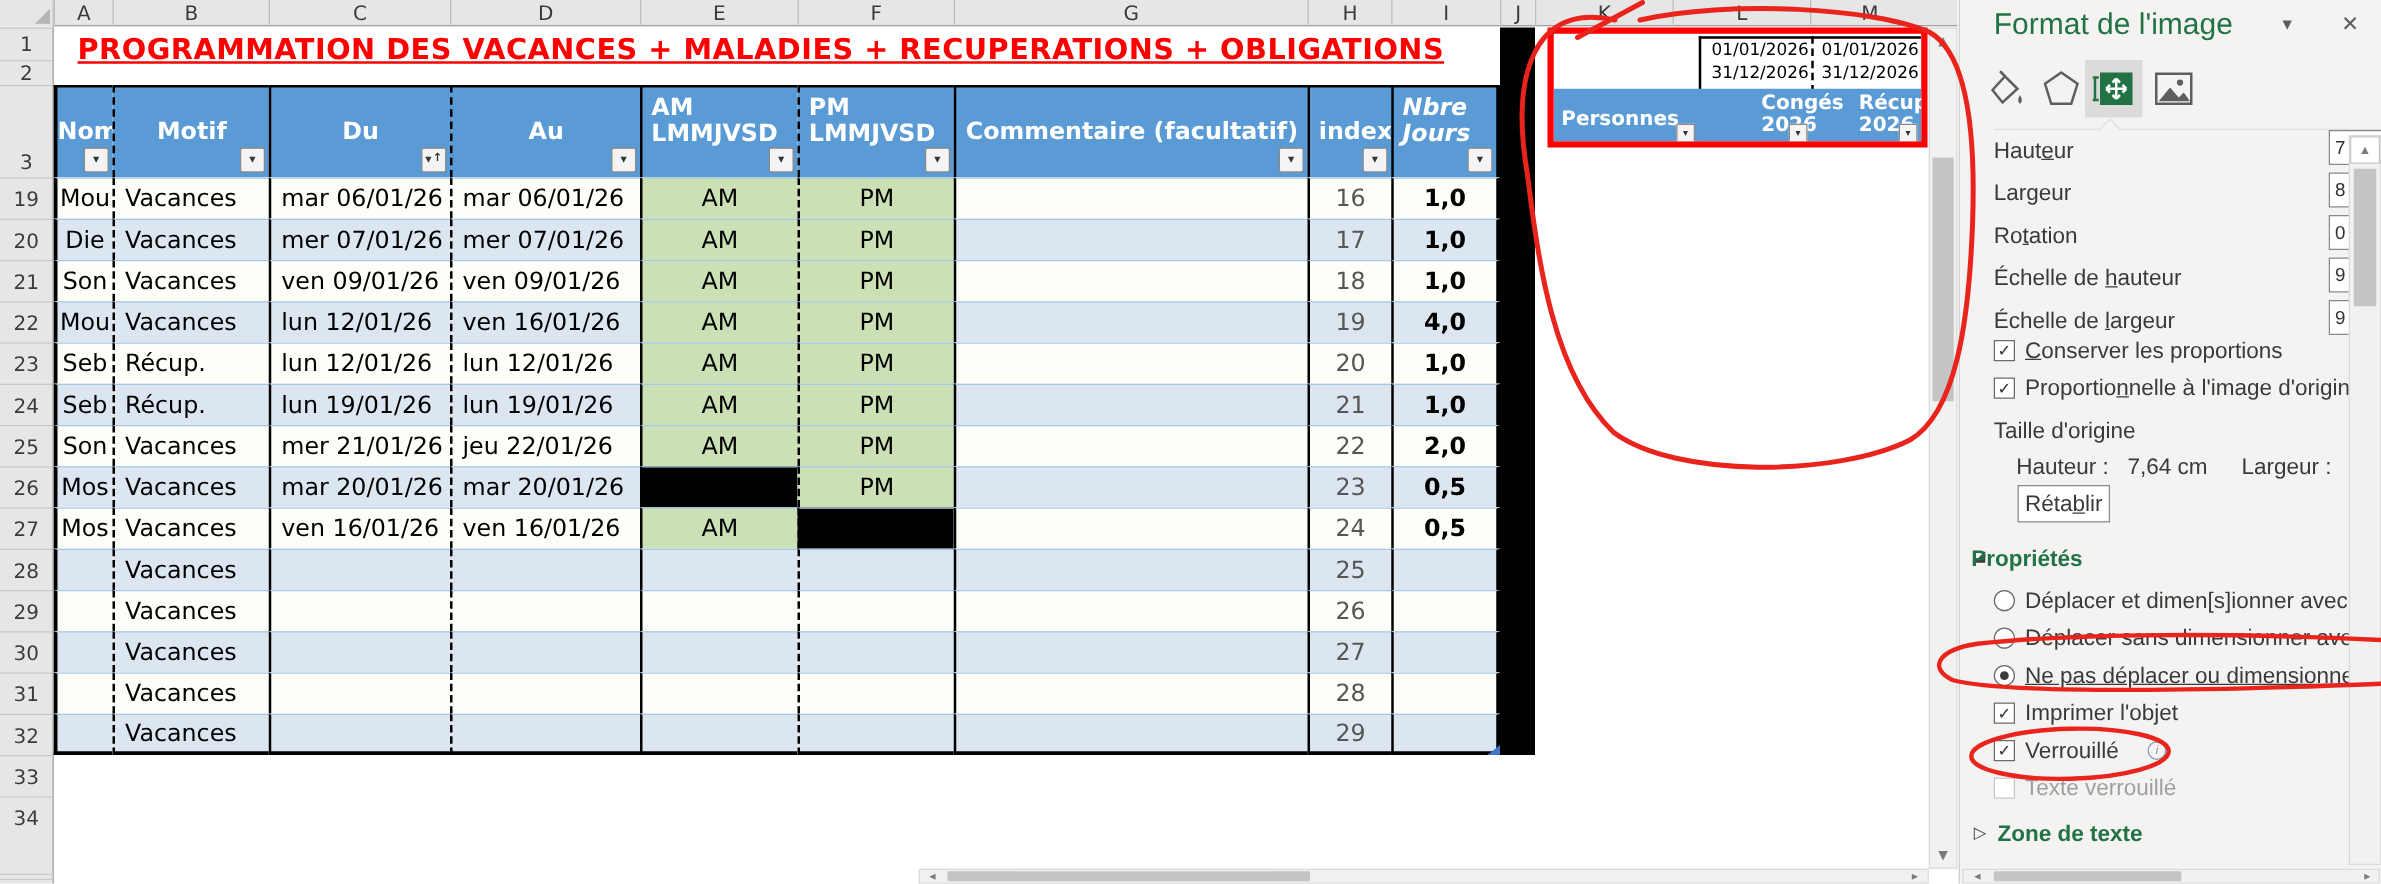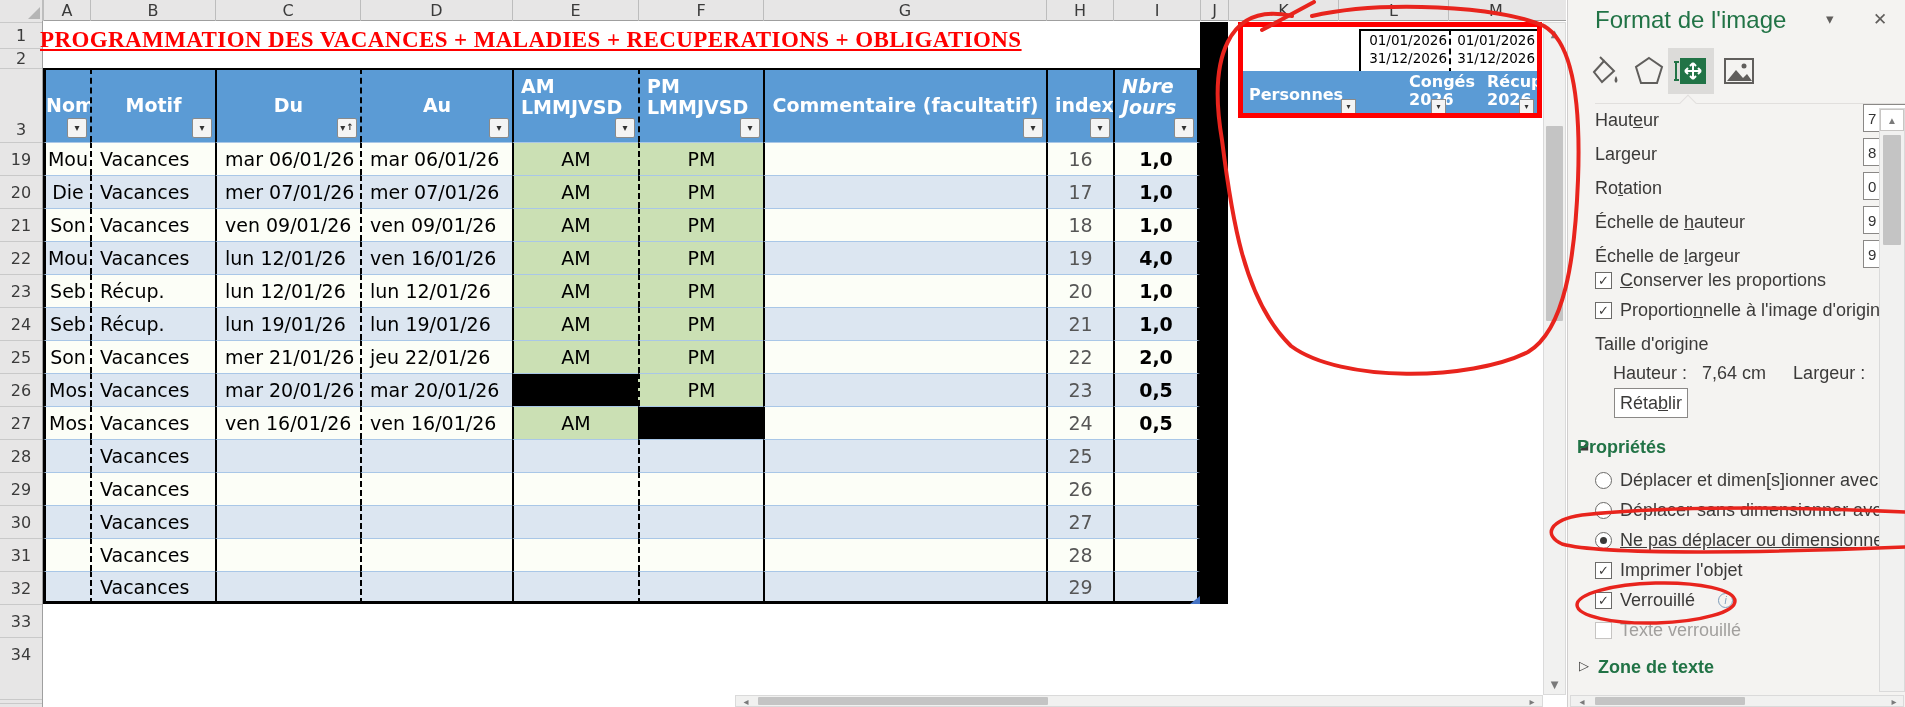--- a/index.html
+++ b/index.html
@@ -231,21 +231,21 @@
       <div class="cell" style="left: 172px; top: 550px; width: 145px; height: 33px; position: absolute; box-sizing: border-box; border-left: 2px solid rgb(0, 0, 0); border-top: 1px solid rgb(169, 199, 231); background: rgb(220, 230, 241); border-bottom: 3px solid rgb(0, 0, 0); padding-left: 8px;"></div>
       <div class="cell" style="left: 317px; top: 550px; width: 152px; height: 33px; position: absolute; box-sizing: border-box; border-left: 2px dashed rgb(0, 0, 0); border-top: 1px solid rgb(169, 199, 231); background: rgb(220, 230, 241); border-bottom: 3px solid rgb(0, 0, 0); padding-left: 8px;"></div>
       <div class="cell" style="left: 469px; top: 550px; width: 126px; height: 33px; position: absolute; box-sizing: border-box; border-left: 2px solid rgb(0, 0, 0); border-top: 1px solid rgb(169, 199, 231); background: rgb(220, 230, 241); border-bottom: 3px solid rgb(0, 0, 0); justify-content: center;"></div>
       <div class="cell" style="left: 595px; top: 550px; width: 125px; height: 33px; position: absolute; box-sizing: border-box; border-left: 2px dashed rgb(0, 0, 0); border-top: 1px solid rgb(169, 199, 231); background: rgb(220, 230, 241); border-bottom: 3px solid rgb(0, 0, 0); justify-content: center;"></div>
       <div class="cell" style="left: 720px; top: 550px; width: 283px; height: 33px; position: absolute; box-sizing: border-box; border-left: 2px solid rgb(0, 0, 0); border-top: 1px solid rgb(169, 199, 231); background: rgb(220, 230, 241); border-bottom: 3px solid rgb(0, 0, 0);"></div>
       <div class="cell" style="left: 1003px; top: 550px; width: 67px; height: 33px; position: absolute; box-sizing: border-box; border-left: 2px solid rgb(0, 0, 0); border-top: 1px solid rgb(169, 199, 231); background: rgb(220, 230, 241); border-bottom: 3px solid rgb(0, 0, 0); justify-content: center; color: rgb(86, 86, 86);">29</div>
       <div class="cell" style="left: 1070px; top: 550px; width: 87px; height: 33px; position: absolute; box-sizing: border-box; border-width: 1px 3px 3px 2px; border-style: solid; border-color: rgb(169, 199, 231) rgb(0, 0, 0) rgb(0, 0, 0); background: rgb(220, 230, 241); justify-content: center; font-weight: bold;"></div>
       <div class="cell" style="left: 1157px; top: 1px; width: 28px; height: 582px; position: absolute; box-sizing: border-box; background: rgb(0, 0, 0);"></div>
       <div class="cell" style="left: 1147px; top: 575px; width: 10px; height: 8px; position: absolute; box-sizing: border-box; border-style: solid; border-width: 0px 0px 8px 10px; border-color: transparent transparent rgb(68, 114, 196); background: none;"></div>
     </div>
-  <div id="title" class="abs" style="left:40px;top:27px;font-family:Liberation Serif, serif;">PROGRAMMATION DES VACANCES + MALADIES + RECUPERATIONS + OBLIGATIONS</div>
+  <div id="title" class="abs" style="left:62px;top:27px;">PROGRAMMATION DES VACANCES + MALADIES + RECUPERATIONS + OBLIGATIONS</div>
 </div>
 
 <div id="pic" class="abs" style="left:1238px;top:22px;width:304px;height:96px;">
     <div style="left: 116px; top: 2px; width: 2px; height: 84px; background: rgb(0, 0, 0); position: absolute; box-sizing: border-box;"></div>
     <div style="left: 206px; top: 2px; width: 0px; height: 84px; border-left: 2px dashed rgb(0, 0, 0); position: absolute; box-sizing: border-box;"></div>
     <div style="left: 116px; top: 2px; width: 178px; height: 2px; background: rgb(0, 0, 0); position: absolute; box-sizing: border-box;"></div>
     <div class="pdate abs" style="left: 122px; top: 5px; width: 82px; text-align: right; position: absolute; box-sizing: border-box;">01/01/2026</div>
     <div class="pdate abs" style="left: 210px; top: 5px; width: 82px; text-align: right; position: absolute; box-sizing: border-box;">01/01/2026</div>
     <div class="pdate abs" style="left: 122px; top: 23px; width: 82px; text-align: right; position: absolute; box-sizing: border-box;">31/12/2026</div>
     <div class="pdate abs" style="left: 210px; top: 23px; width: 82px; text-align: right; position: absolute; box-sizing: border-box;">31/12/2026</div>

